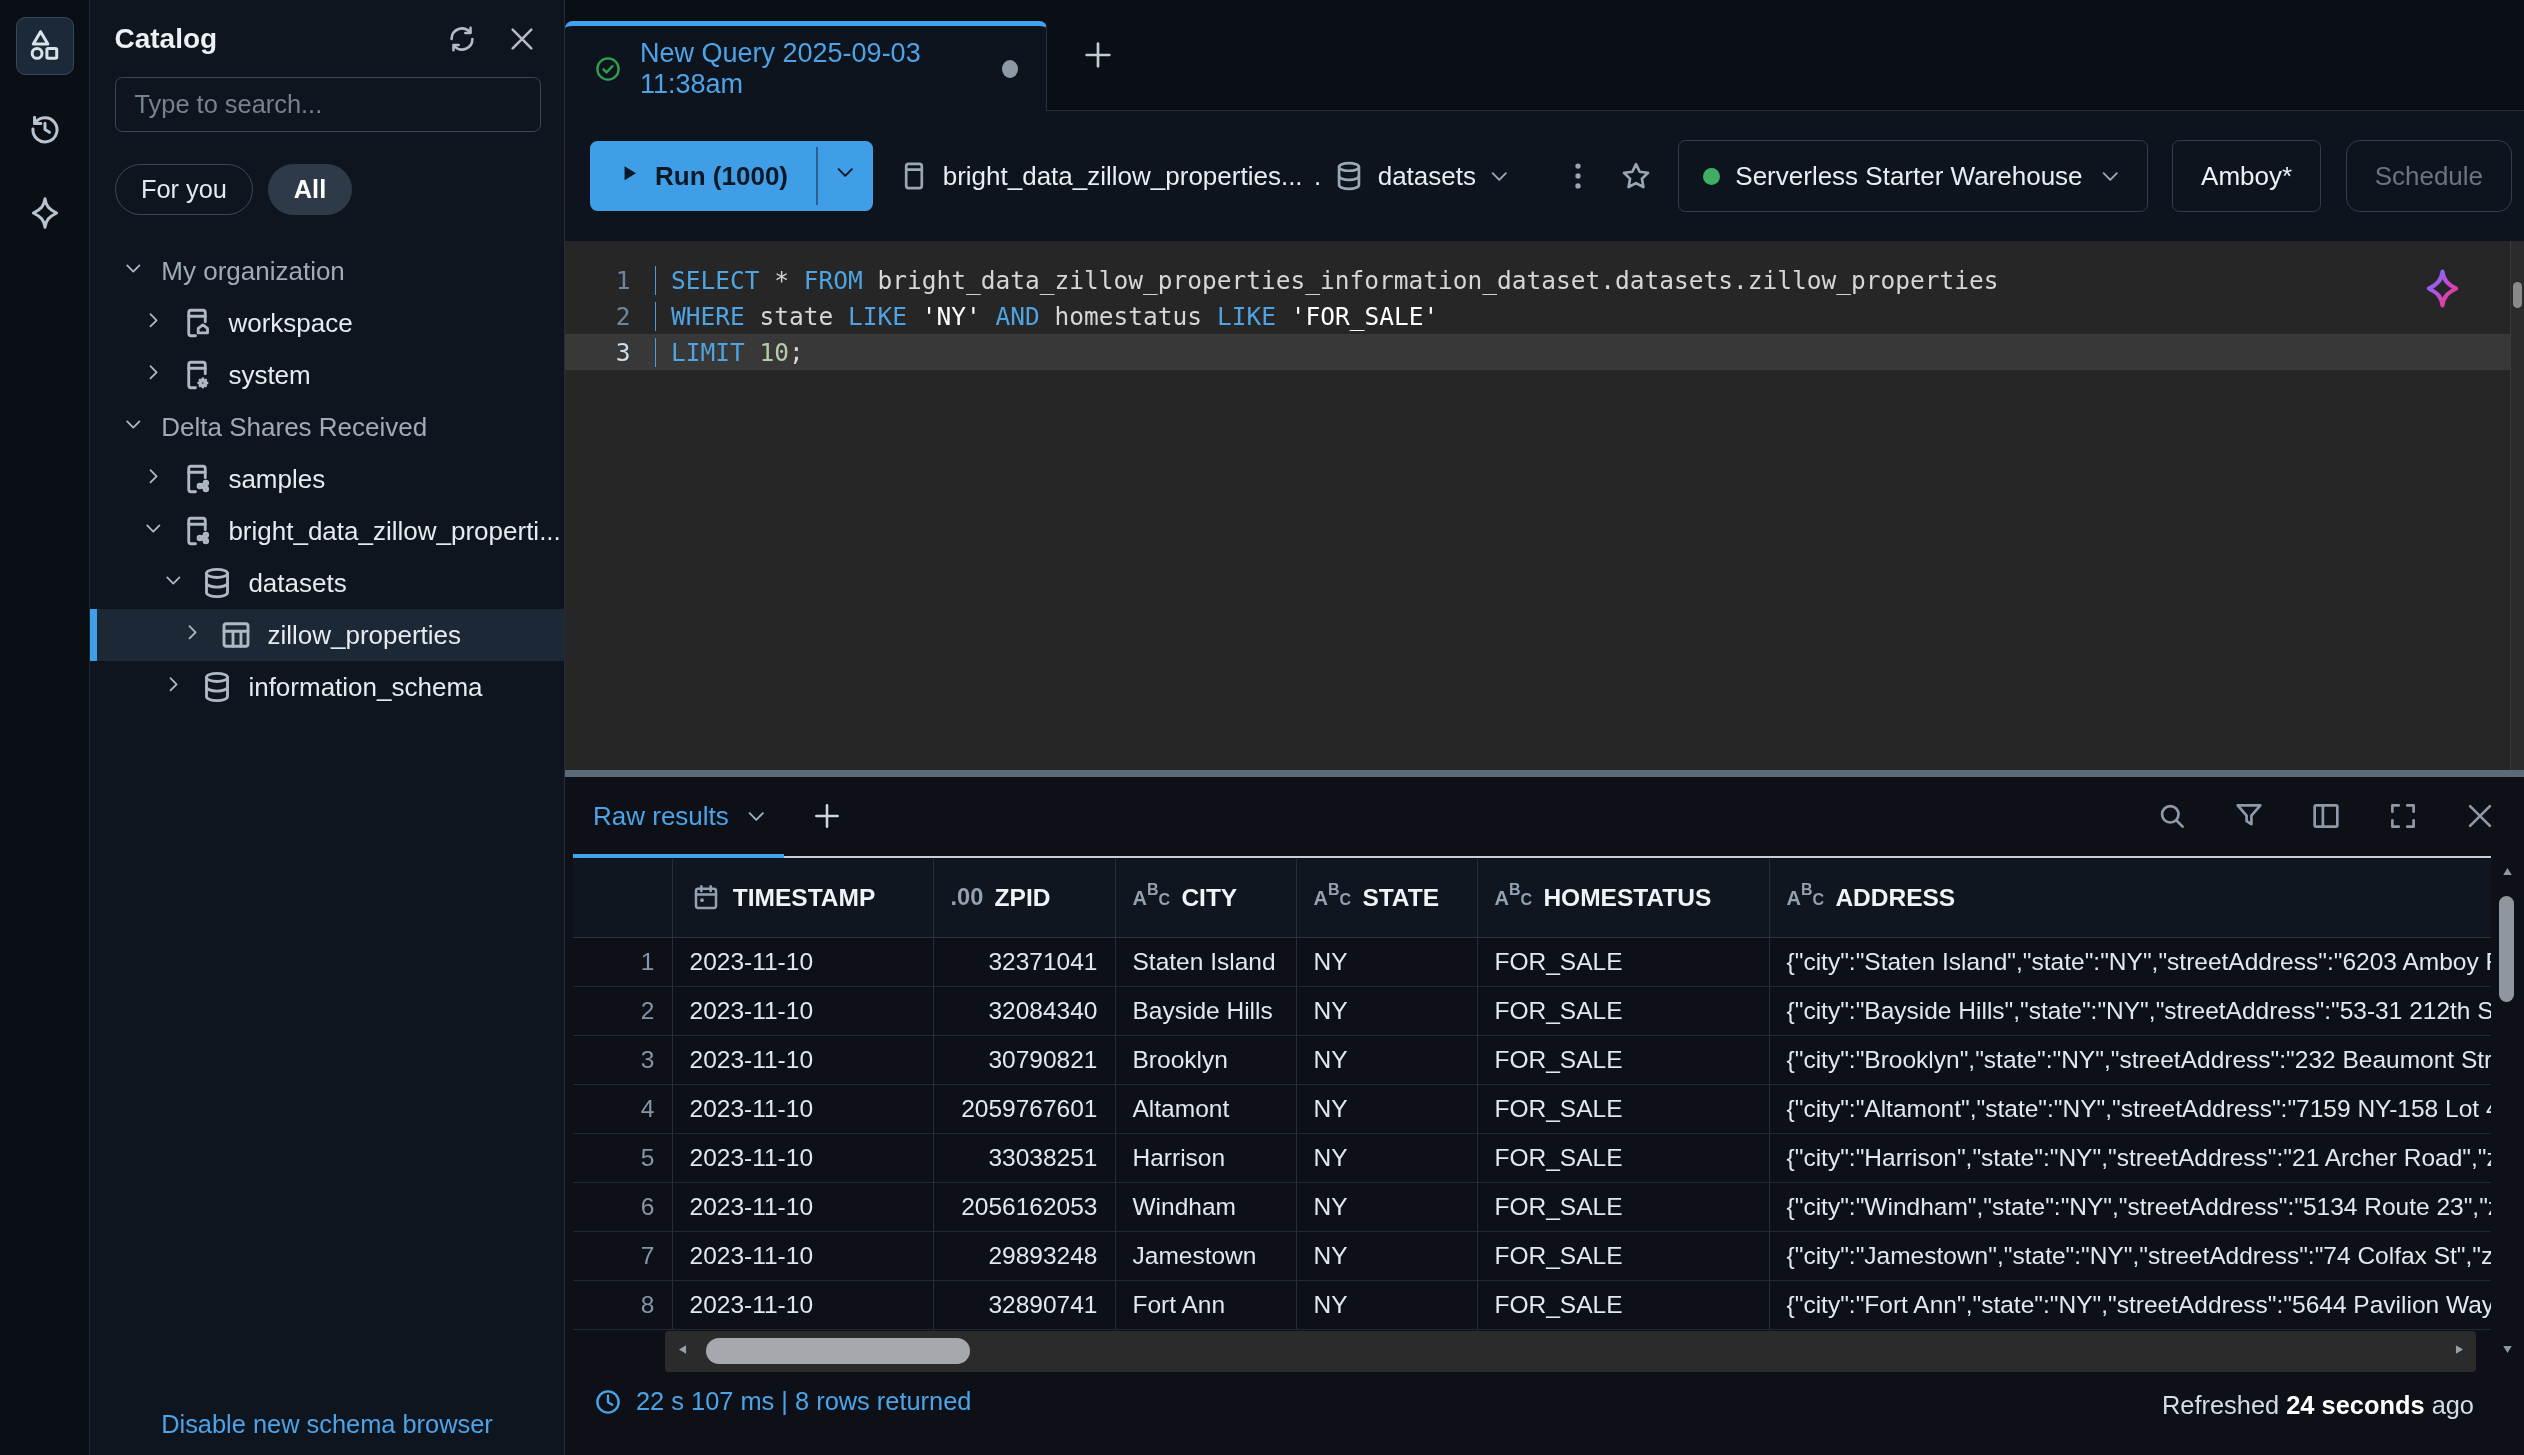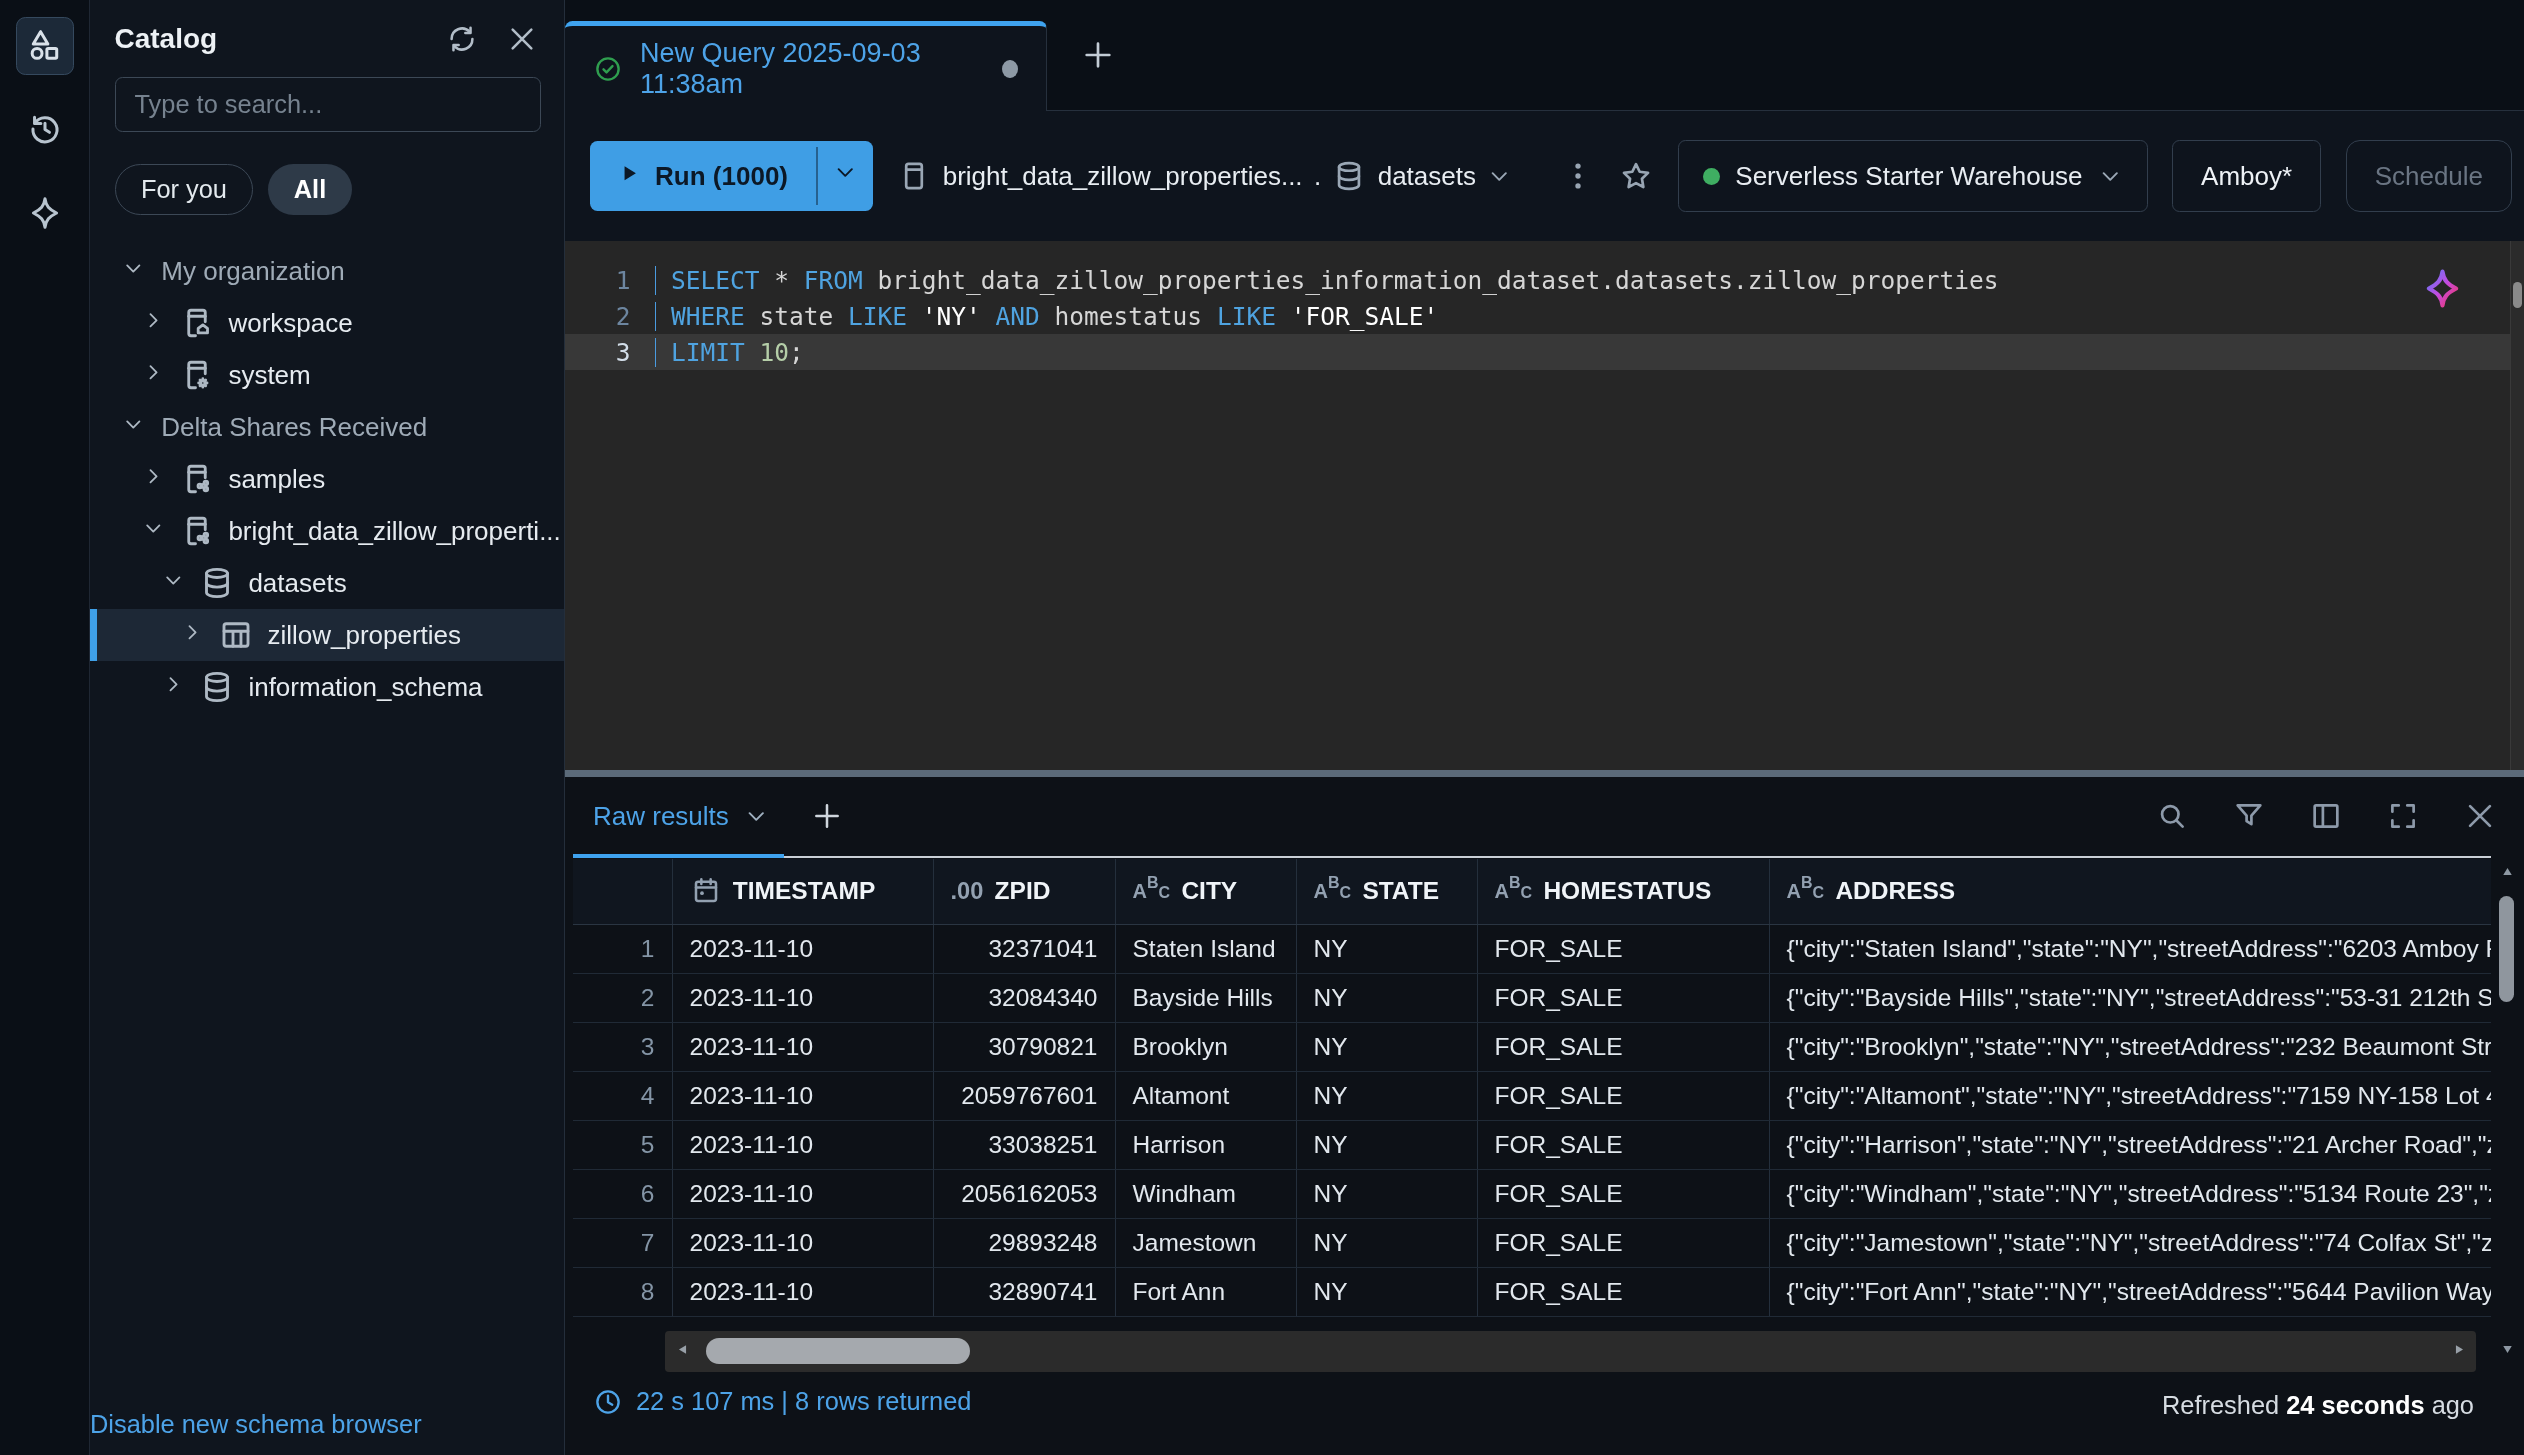--- a/index.html
+++ b/index.html
@@ -40,21 +40,21 @@
   .tree-item.selected { background:#1d2836; }
   .tree-item.selected::before { content:""; position:absolute; left:0; top:0; bottom:0;
                width:6.6px; background:#3fa0e8; }
   .tree-chev { width:28px; height:28px; flex-shrink:0; color:#aeb9c4; display:inline-flex; }
   .tree-chev svg { width:22.6px; height:22.6px; }
   .tree-icon { width:36px; height:36px; flex-shrink:0; margin:0 13px 0 9.4px; color:#aeb9c4;
                display:inline-flex; }
   .tree-icon svg { width:36px; height:36px; }
   .tree-label { overflow:hidden; text-overflow:clip; }
   .tree-item.muted .tree-label { margin-left:11.3px; }
-  .sb-footer { position:absolute; bottom:17px; left:0; right:0; 
+  .sb-footer { position:absolute; bottom:17px; left:0; right:0; text-align:center;
                color:#4da3e8; font-size:25.4px; cursor:pointer; }
 
   
   .main { flex:1; min-width:0; display:flex; flex-direction:column; background:#0e141d; }
 
   .tabbar { height:111px; flex-shrink:0; background:#0a0f16; display:flex; }
   .tab { margin-top:21px; width:482px; flex-shrink:0; background:#0e141d;
          border-top:5.7px solid #3fa3ef; border-right:0.9px solid #26303d;
          border-radius:7.5px 7.5px 0 0; display:flex; align-items:center; padding:0 28px;
          cursor:pointer; }
@@ -128,21 +128,21 @@
   .res-plus svg { width:32px; height:32px; }
   .res-icons { margin-left:auto; display:flex; gap:43px; color:#8d9aaa; }
   .res-icons span { width:34px; height:34px; cursor:pointer; display:inline-flex; }
   .res-icons svg { width:34px; height:34px; }
   .res-topline { position:absolute; top:79px; left:7.5px; width:1918px; height:2.8px;
                  background:#c9cfd6; }
   .res-topline-blue { position:absolute; top:77px; left:7.5px; width:211px; height:4.7px;
                  background:#3fa3ef; z-index:2; }
 
   .grid { position:absolute; top:82px; left:7.5px; width:1918px; }
-  .g-head { display:flex; height:66px; background:#10161f; border-bottom:0.9px solid #2a3542; }
+  .g-head { display:flex; height:79px; background:#10161f; border-bottom:0.9px solid #2a3542; }
   .g-hcell { display:flex; align-items:center; gap:11.3px; padding:0 17px; height:100%;
              border-right:0.9px solid #242f3c; font-weight:bold; color:#f0f4f8; font-size:24.5px;
              white-space:nowrap; overflow:hidden; cursor:pointer; }
   .g-hcell:last-child { border-right:none; }
   .h-ic { color:#93a1b1; display:inline-flex; }
   .h-ic svg { width:32px; height:32px; }
   .num-ic { color:#93a1b1; font-size:23.6px; font-weight:bold; }
   .abc { display:inline-flex; color:#93a1b1; font-weight:bold; line-height:1; align-items:flex-end; }
   .abc .a { font-size:20px; } .abc .b { font-size:16px; transform:translateY(-10.4px); }
   .abc .c { font-size:16px; }

